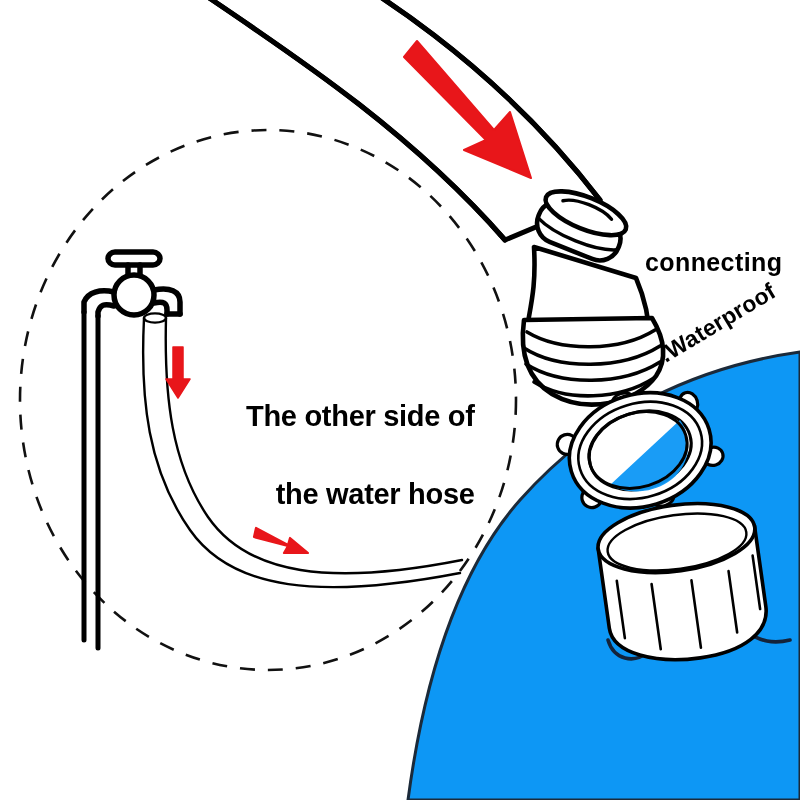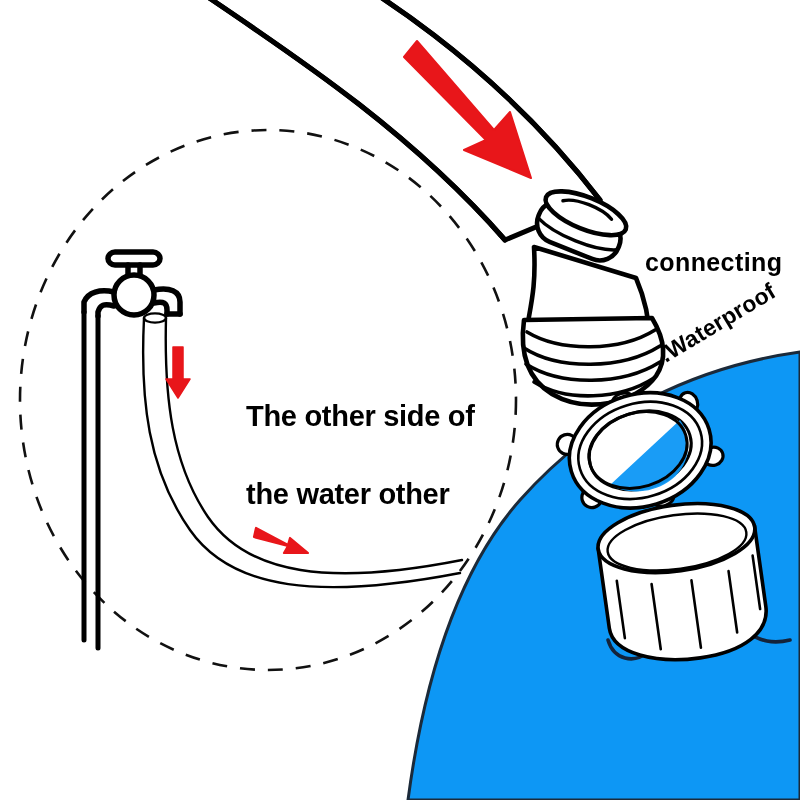--- a/index.html
+++ b/index.html
@@ -42,20 +42,21 @@
     font-size: 23px;
     transform: rotate(-31deg);
     transform-origin: 0 50%;
     letter-spacing: 0.2px;
   }
   #label-otherside {
     left: 215px;
     top: 358px;
     font-size: 29px;
     line-height: 1.35;
+    text-align: right;
   }
   #label-easy {
     left: 22px;
     top: 695px;
     font-size: 55px;
     letter-spacing: -0.5px;
   }
 </style>
 </head>
 <body>
@@ -248,17 +249,17 @@
 
     </g>
   </svg>
 
   <div class="txt" id="label-connecting">connecting</div>
 
   <div class="txt" id="label-waterproof">.Waterproof</div>
 
   <div class="txt" id="label-otherside">
     <span>The other side of</span><br>
-    <span>the water other</span>
+    <span>the water hose</span>
   </div>
 
 
 </div>
 
 </body></html>

